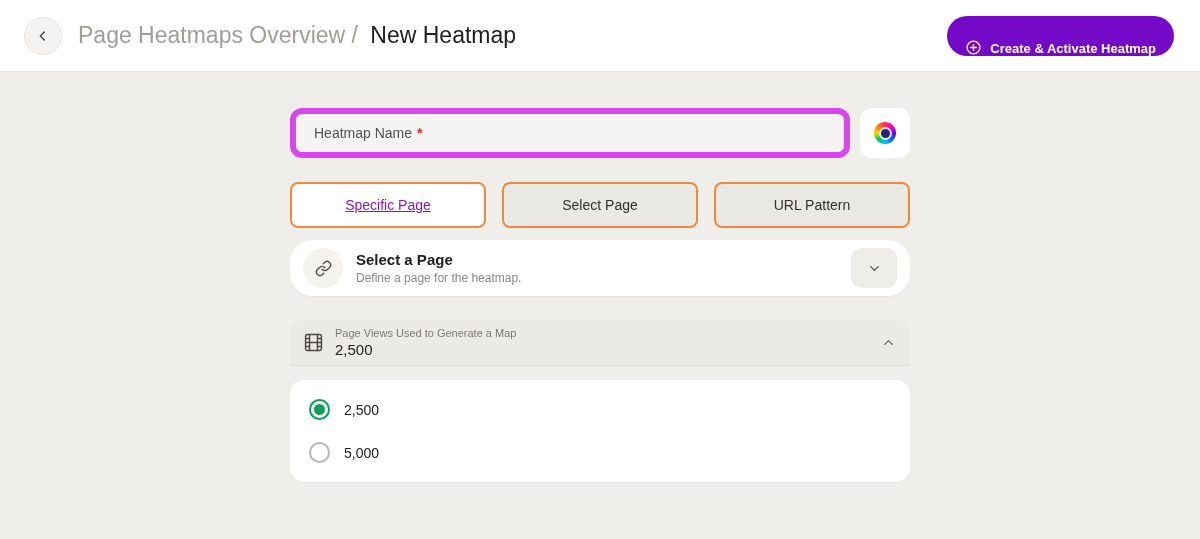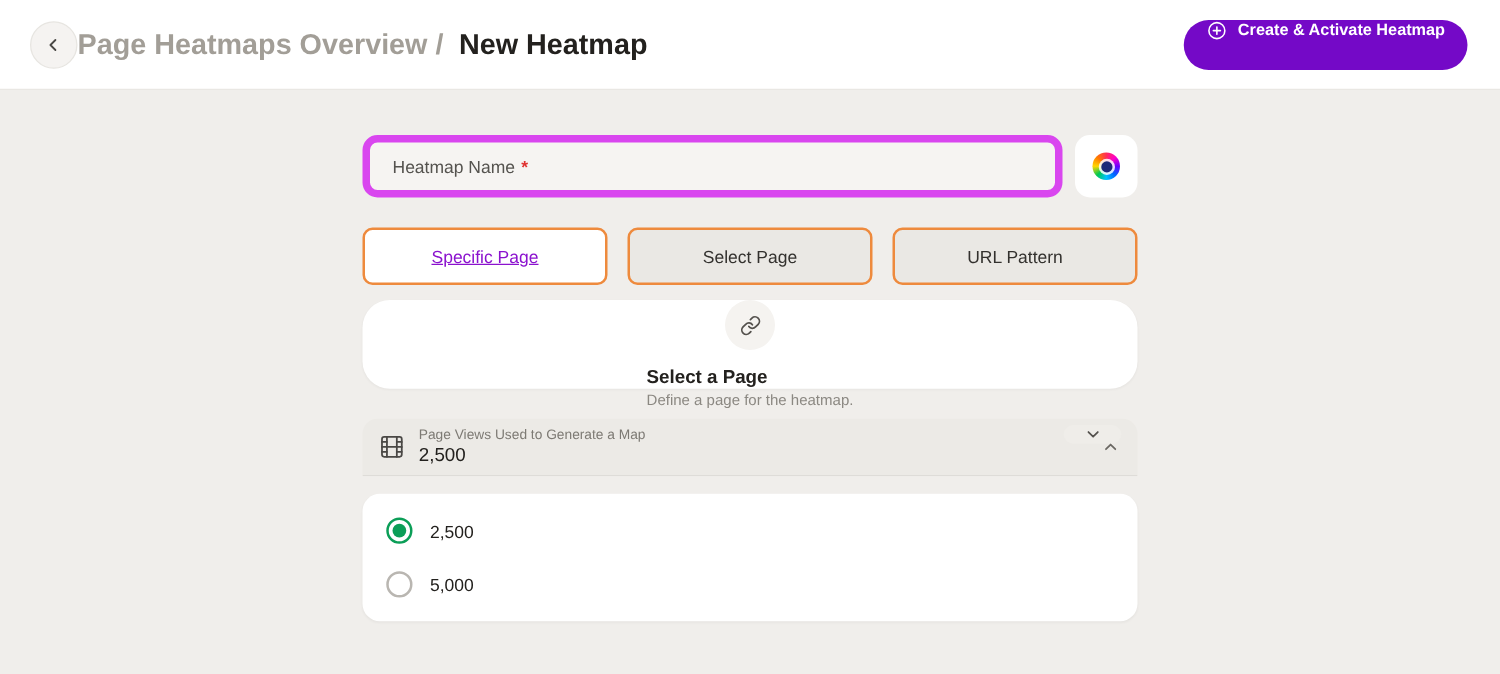--- a/index.html
+++ b/index.html
@@ -23,37 +23,38 @@
     width: 38px; height: 38px;
     border-radius: 50%;
     background: #f5f3f1;
     border: 1px solid #e7e5e1;
     display: flex; align-items: center; justify-content: center;
     cursor: pointer;
     flex: 0 0 auto;
   }
   .back-btn svg { width: 16px; height: 16px; }
   .page-title {
+    margin-left: 16px;
     font-size: 23px;
-    font-weight: 700;
+    font-weight: 400;
     white-space: nowrap;
   }
   .page-title .crumb-prefix { color: #a29e97; }
   .page-title .crumb-current { color: #23211e; margin-left: 6px; }
   .create-btn {
     margin-left: auto;
     height: 40px;
     border: none;
     border-radius: 22px;
     background: #7409c7;
     color: #ffffff;
     font-family: "Liberation Sans", sans-serif;
     font-size: 13px;
     font-weight: 700;
-    display: flex; align-items: flex-start; gap: 8px;
+    display: flex; align-items: flex-end; gap: 8px;
     padding: 0 18px;
     cursor: pointer;
   }
   .create-btn svg { width: 17px; height: 17px; }
 
   
   .content {
     width: 620px;
     margin: 36px auto 0 auto;
   }
@@ -106,27 +107,26 @@
     color: #33312e;
   }
   .tab.active { background: #ffffff; color: #8b12ce; }
   .tab.active .tab-label { text-decoration: underline; }
 
   
   .select-card {
     margin-top: 12px;
     background: #ffffff;
     border-radius: 22px;
-    height: 71px;
+    height: 56px;
     display: flex; align-items: center;
     gap: 13px;
     padding: 0 13px;
     box-shadow: 0 1px 2px rgba(0,0,0,0.04);
     cursor: pointer;
-    flex-direction: column;
   }
   .select-icon-circle {
     width: 40px; height: 40px; border-radius: 50%;
     background: #f5f3f0;
     display: flex; align-items: center; justify-content: center;
     flex: 0 0 auto;
   }
   .select-icon-circle svg { width: 17px; height: 17px; }
   .select-text .sel-title { font-size: 15px; font-weight: 700; color: #23211e; }
   .select-text .sel-sub { font-size: 12px; color: #8b8882; margin-top: 3px; }

